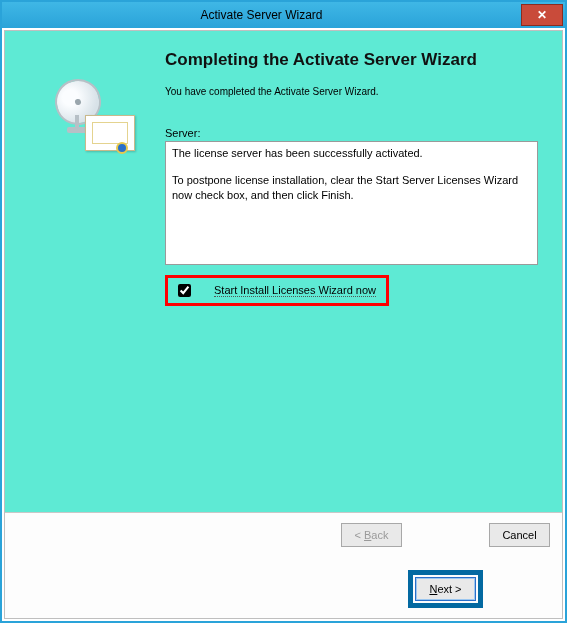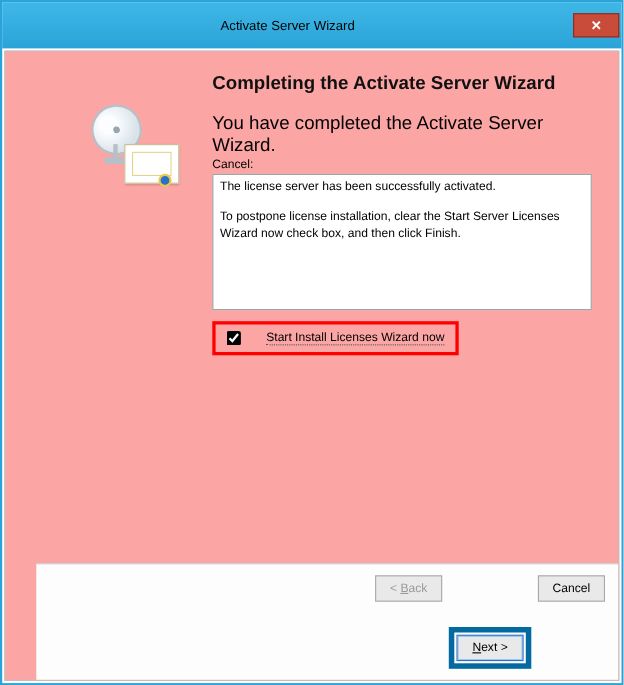--- a/index.html
+++ b/index.html
@@ -15,21 +15,21 @@
   }
   .outer {
     width: 567px;
     height: 623px;
     border: 2px solid #2aa3d9;
     background: #fff;
     display: flex;
     flex-direction: column;
   }
   .titlebar {
-    height: 42px;
+    height: 26px;
     background: linear-gradient(#3fb7e6, #2aa3d9);
     display: flex;
     align-items: center;
     position: relative;
     color: #000;
     font-size: 12px;
   }
   .titlebar .title {
     flex: 1;
     text-align: center;
@@ -43,26 +43,25 @@
     align-items: center;
     justify-content: center;
     color: #fff;
     font-weight: bold;
     font-size: 12px;
     margin-right: 2px;
     cursor: pointer;
   }
   .client {
     flex: 1;
-    background: #fca5a5;
+    background: #5eead4;
     border: 1px solid #bfbfbf;
     margin: 2px;
     display: flex;
     flex-direction: column;
-    padding-left: 28px;
   }
   .body {
     flex: 1;
     display: flex;
     padding: 18px 10px 0 10px;
   }
   .leftcol {
     width: 150px;
     padding-top: 30px;
     display: flex;
@@ -133,22 +132,22 @@
   }
   h1.heading {
     font-family: "Segoe UI", Tahoma, sans-serif;
     font-size: 17px;
     font-weight: bold;
     margin: 0 0 16px 0;
     color: #111;
     line-height: 1.25;
   }
   .intro {
-    font-size: 17px;
-    margin-bottom: 2px;
+    font-size: 10px;
+    margin-bottom: 30px;
   }
   .status-label {
     font-size: 11px;
     margin-bottom: 2px;
   }
   .status-box {
     border: 1px solid #9a9a9a;
     padding: 4px 6px;
     font-size: 11px;
     height: 124px;
@@ -228,21 +227,21 @@
               <div class="ribbon"></div>
             </div>
         </div>
       </div>
 
       <div class="rightcol">
         <h1 class="heading">Completing the Activate Server Wizard</h1>
 
         <div class="intro">You have completed the Activate Server Wizard.</div>
 
-        <div class="status-label">Cancel:</div>
+        <div class="status-label">Server:</div>
 
         <div class="status-box">
           <p>The license server has been successfully activated.</p>
           <p>To postpone license installation, clear the Start Server Licenses Wizard now check box, and then click Finish.</p>
         </div>
 
         <div class="check-highlight">
           <label class="checkrow">
             <input type="checkbox" checked="" style="">
             <span class="checklabel">Start Install Licenses Wizard now</span>

